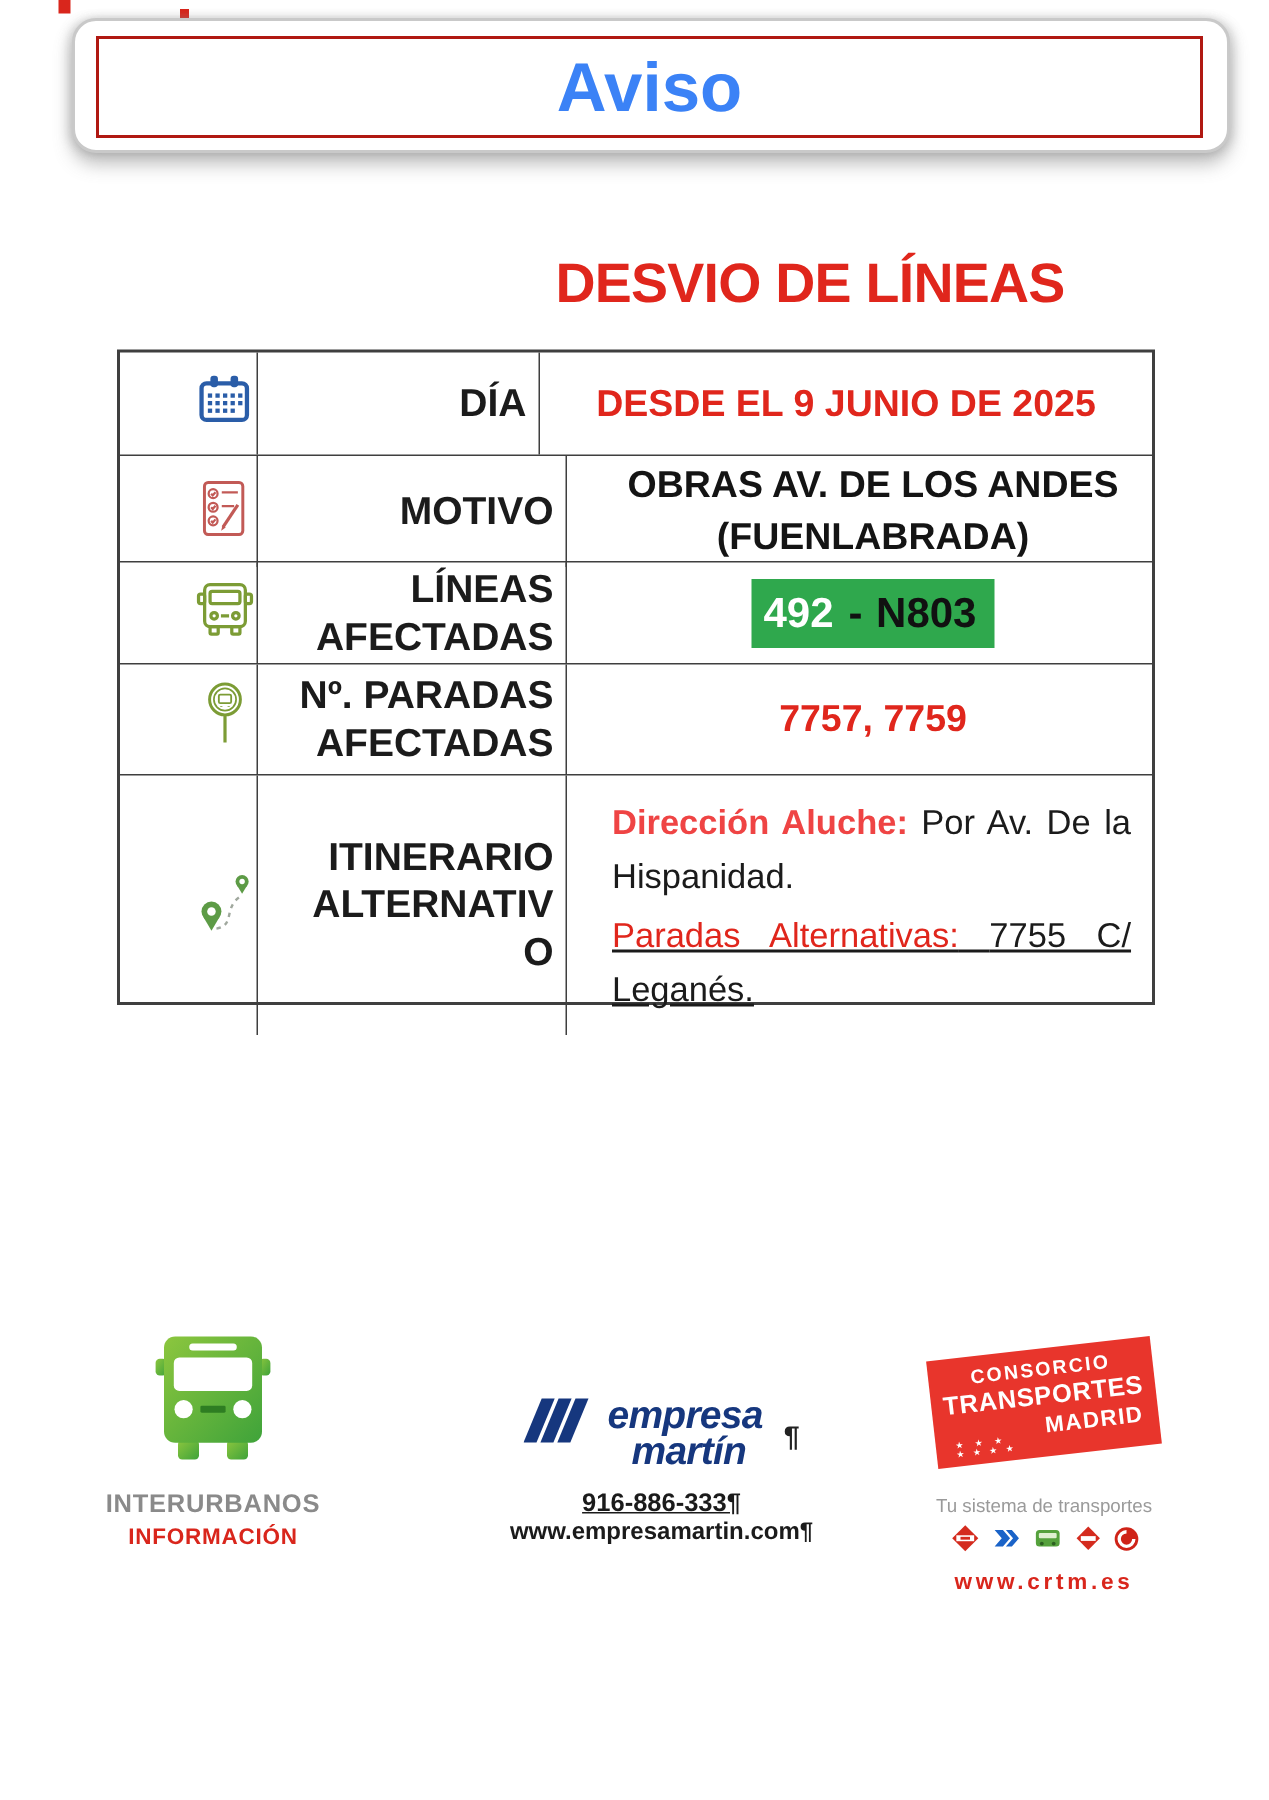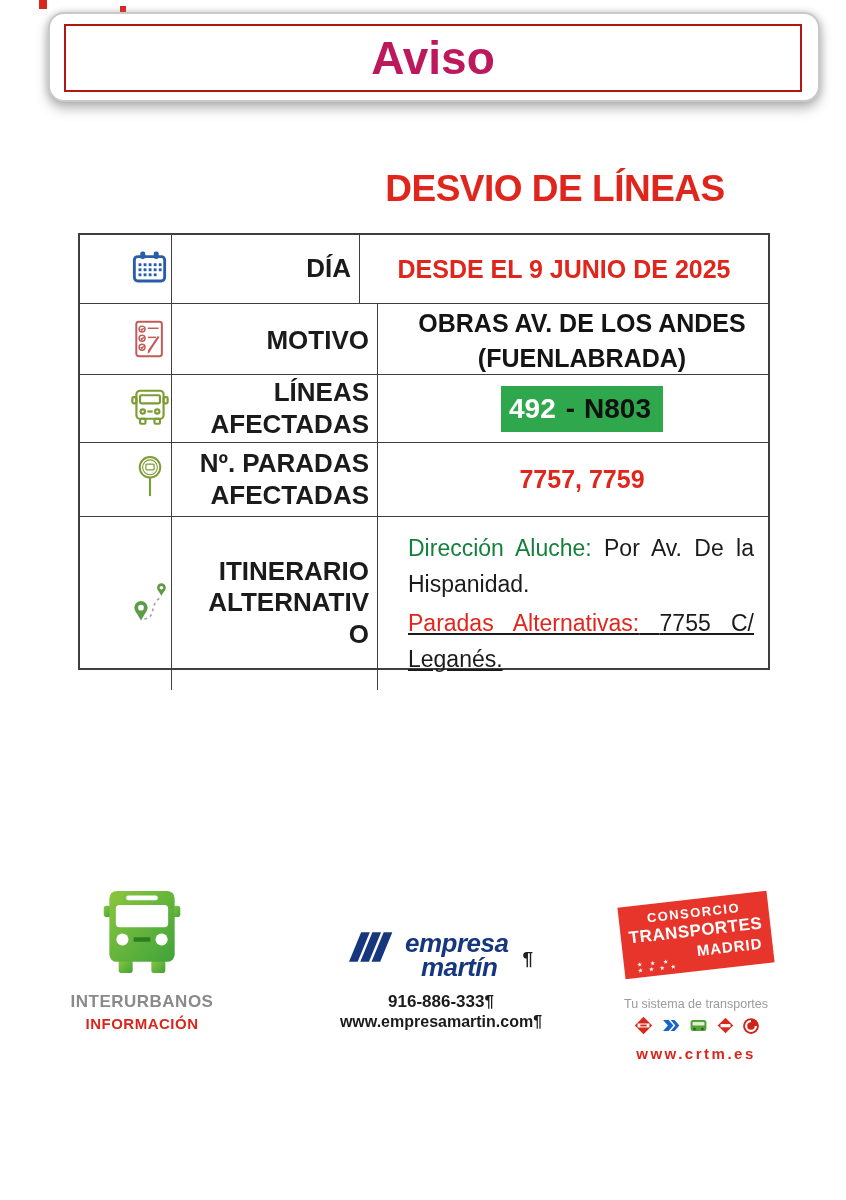--- a/index.html
+++ b/index.html
@@ -15,25 +15,25 @@
   
   .banner-outer{
     position:absolute;left:48px;top:12px;width:768px;height:86px;
     border:2px solid #c9c9c9;border-radius:16px;background:#fff;
     box-shadow:0 7px 12px rgba(110,110,110,.45), 3px 0 6px rgba(150,150,150,.25), -3px 0 6px rgba(150,150,150,.25);
   }
   .banner-inner{
     position:absolute;left:14px;top:10px;right:16px;bottom:8px;
     border:2px solid #b01812;display:flex;align-items:center;justify-content:center;
   }
-  .banner-title{color:#be185d;font-size:46px;font-weight:bold;letter-spacing:0px;}
+  .banner-title{color:#3b82f6;font-size:46px;font-weight:bold;letter-spacing:0px;}
 
   
   .heading{
-    position:absolute;left:325px;top:168px;width:460px;text-align:center;
+    position:absolute;left:310px;top:168px;width:460px;text-align:center;
     color:#e0261c;font-size:37px;font-weight:bold;letter-spacing:-0.5px;
   }
 
   
   .notice-table{
     position:absolute;left:78px;top:233px;width:692px;
     border:2px solid #3f3f3f;box-sizing:border-box;background:#fff;
   }
   .t-row{display:grid;grid-template-columns:44px 188px 1fr;box-sizing:border-box;padding-left:48px;}
   .t-row + .t-row{border-top:1px solid #3f3f3f;gap:18px;}
@@ -52,39 +52,39 @@
   .badge{display:inline-block;background:#2fa84d;padding:3px 12px 4px 8px;font-size:28px;font-weight:bold;white-space:nowrap;}
   .badge .bp{color:#ffffff;margin-right:10px;}
   .badge .bs{color:#111;margin-right:9px;}
   .badge .bn{color:#111;margin-top:23px;}
 
   .cell.value.itin{
     display:block;text-align:justify;font-weight:normal;font-size:23px;line-height:1.55;
     padding:14px 14px 8px 12px;
   }
   .itin p{margin:0 0 4px 0;}
-  .itin .dir-label{color:#15803d;font-weight:normal;}
+  .itin .dir-label{color:#ef4444;font-weight:bold;}
   .itin .alt-line{text-decoration:underline;}
   .itin .alt-label{color:#e0261c;}
 
   
   .foot-left{position:absolute;left:62px;top:886px;width:160px;text-align:center;}
   .foot-left .l1{color:#8a8a8a;font-weight:bold;font-size:17px;margin-top:10px;letter-spacing:.5px;}
   .foot-left .l2{color:#d9261c;font-weight:bold;font-size:15px;margin-top:3px;letter-spacing:.5px;}
   .foot-left .l3{color:#d9261c;font-weight:bold;font-size:31px;margin-top:1px;}
 
   .foot-center{position:absolute;left:336px;top:930px;width:210px;text-align:center;}
   .em-logo{display:flex;align-items:flex-start;justify-content:center;gap:4px;}
   .em-text{display:flex;flex-direction:column;align-items:flex-start;margin-top:2px;}
   .em-text .t1, .em-text .t2{
     color:#16377e;font-weight:bold;font-style:italic;font-size:26px;line-height:.92;letter-spacing:-0.5px;
   }
   .em-text .t2{margin-left:16px;}
   .em-pilcrow{font-size:19px;font-weight:bold;color:#222;margin:18px 0 0 10px;}
-  .foot-center .phone{font-weight:bold;font-size:17px;color:#1b1b1b;margin-top:12px;}
+  .foot-center .phone{font-weight:bold;font-size:17px;color:#1b1b1b;margin-top:12px;text-decoration:underline;}
   .foot-center .web{font-weight:bold;font-size:16px;color:#1b1b1b;margin-top:1px;}
 
   .foot-right{position:absolute;left:612px;top:893px;width:168px;text-align:center;}
   .crtm-box{
     width:150px;height:72px;margin:6px auto 0;background:#e8352c;transform:rotate(-6.5deg);
     position:relative;color:#fff;box-sizing:border-box;padding-top:6px;
   }
   .crtm-box .c1{font-size:13px;font-weight:bold;letter-spacing:1.5px;text-align:center;}
   .crtm-box .c2{font-size:17px;font-weight:bold;letter-spacing:.5px;text-align:center;margin-top:1px;}
   .crtm-box .c3{font-size:15px;font-weight:bold;text-align:right;padding-right:10px;margin-top:1px;letter-spacing:1px;}

